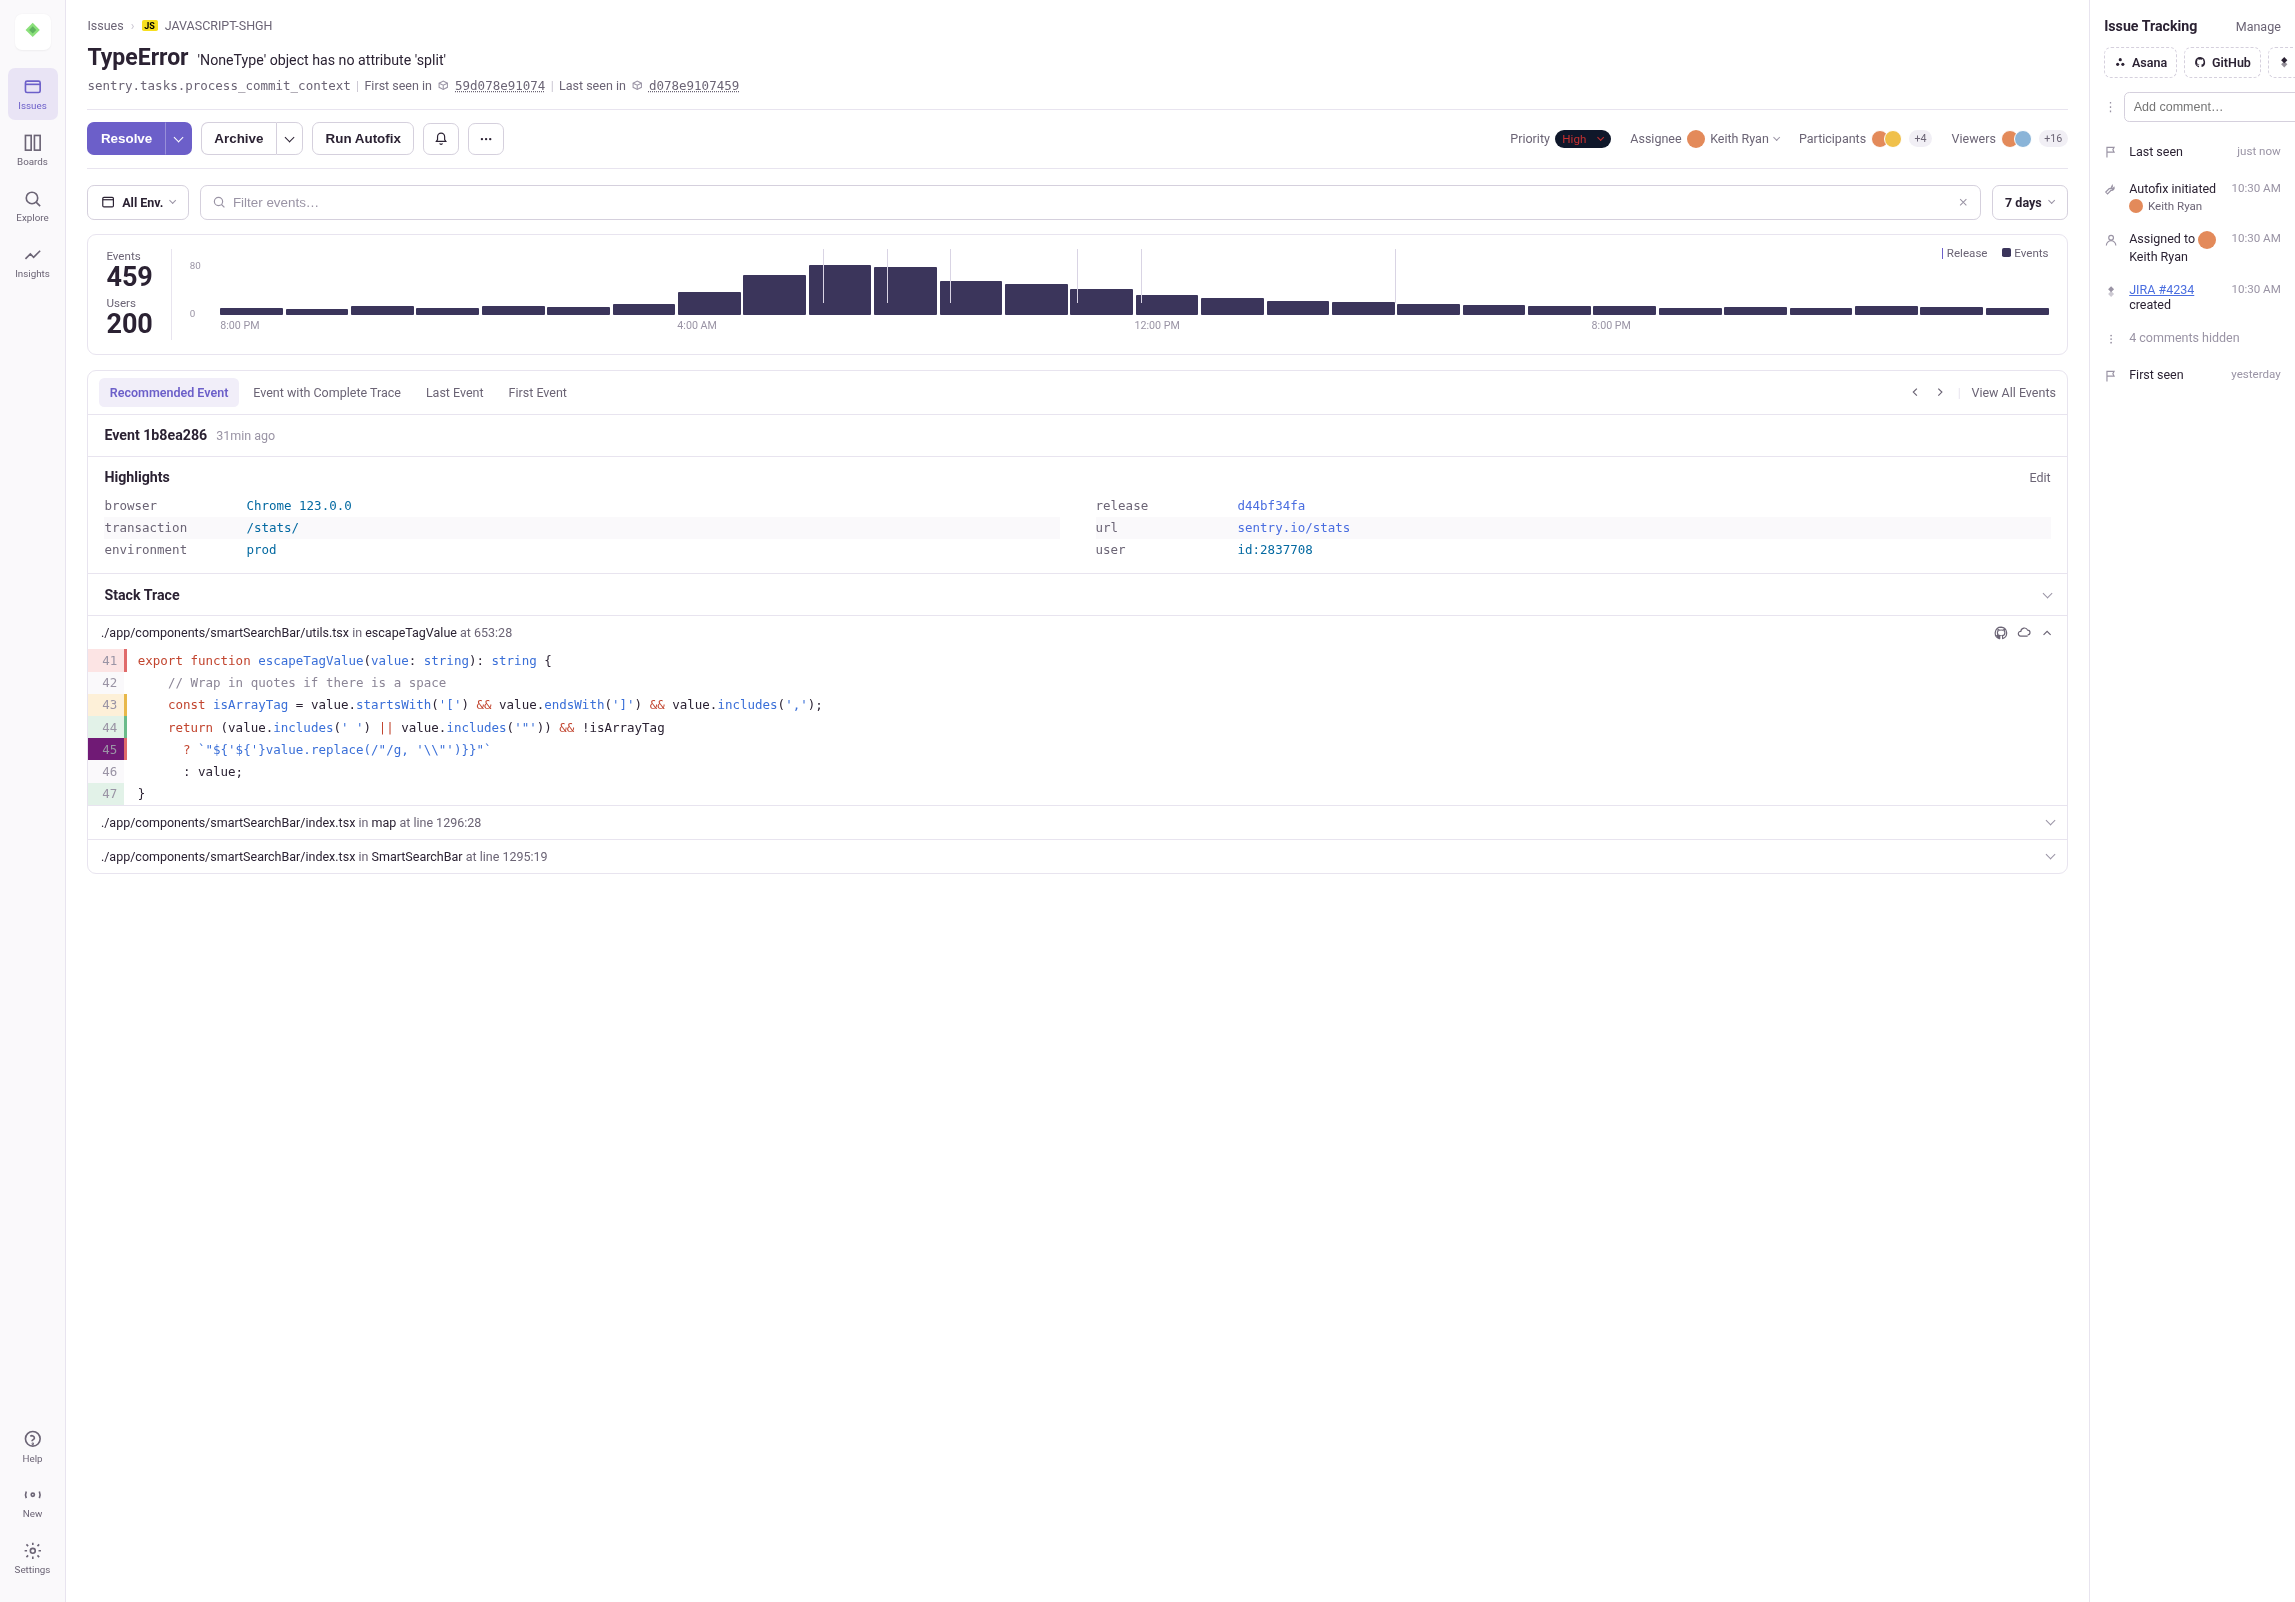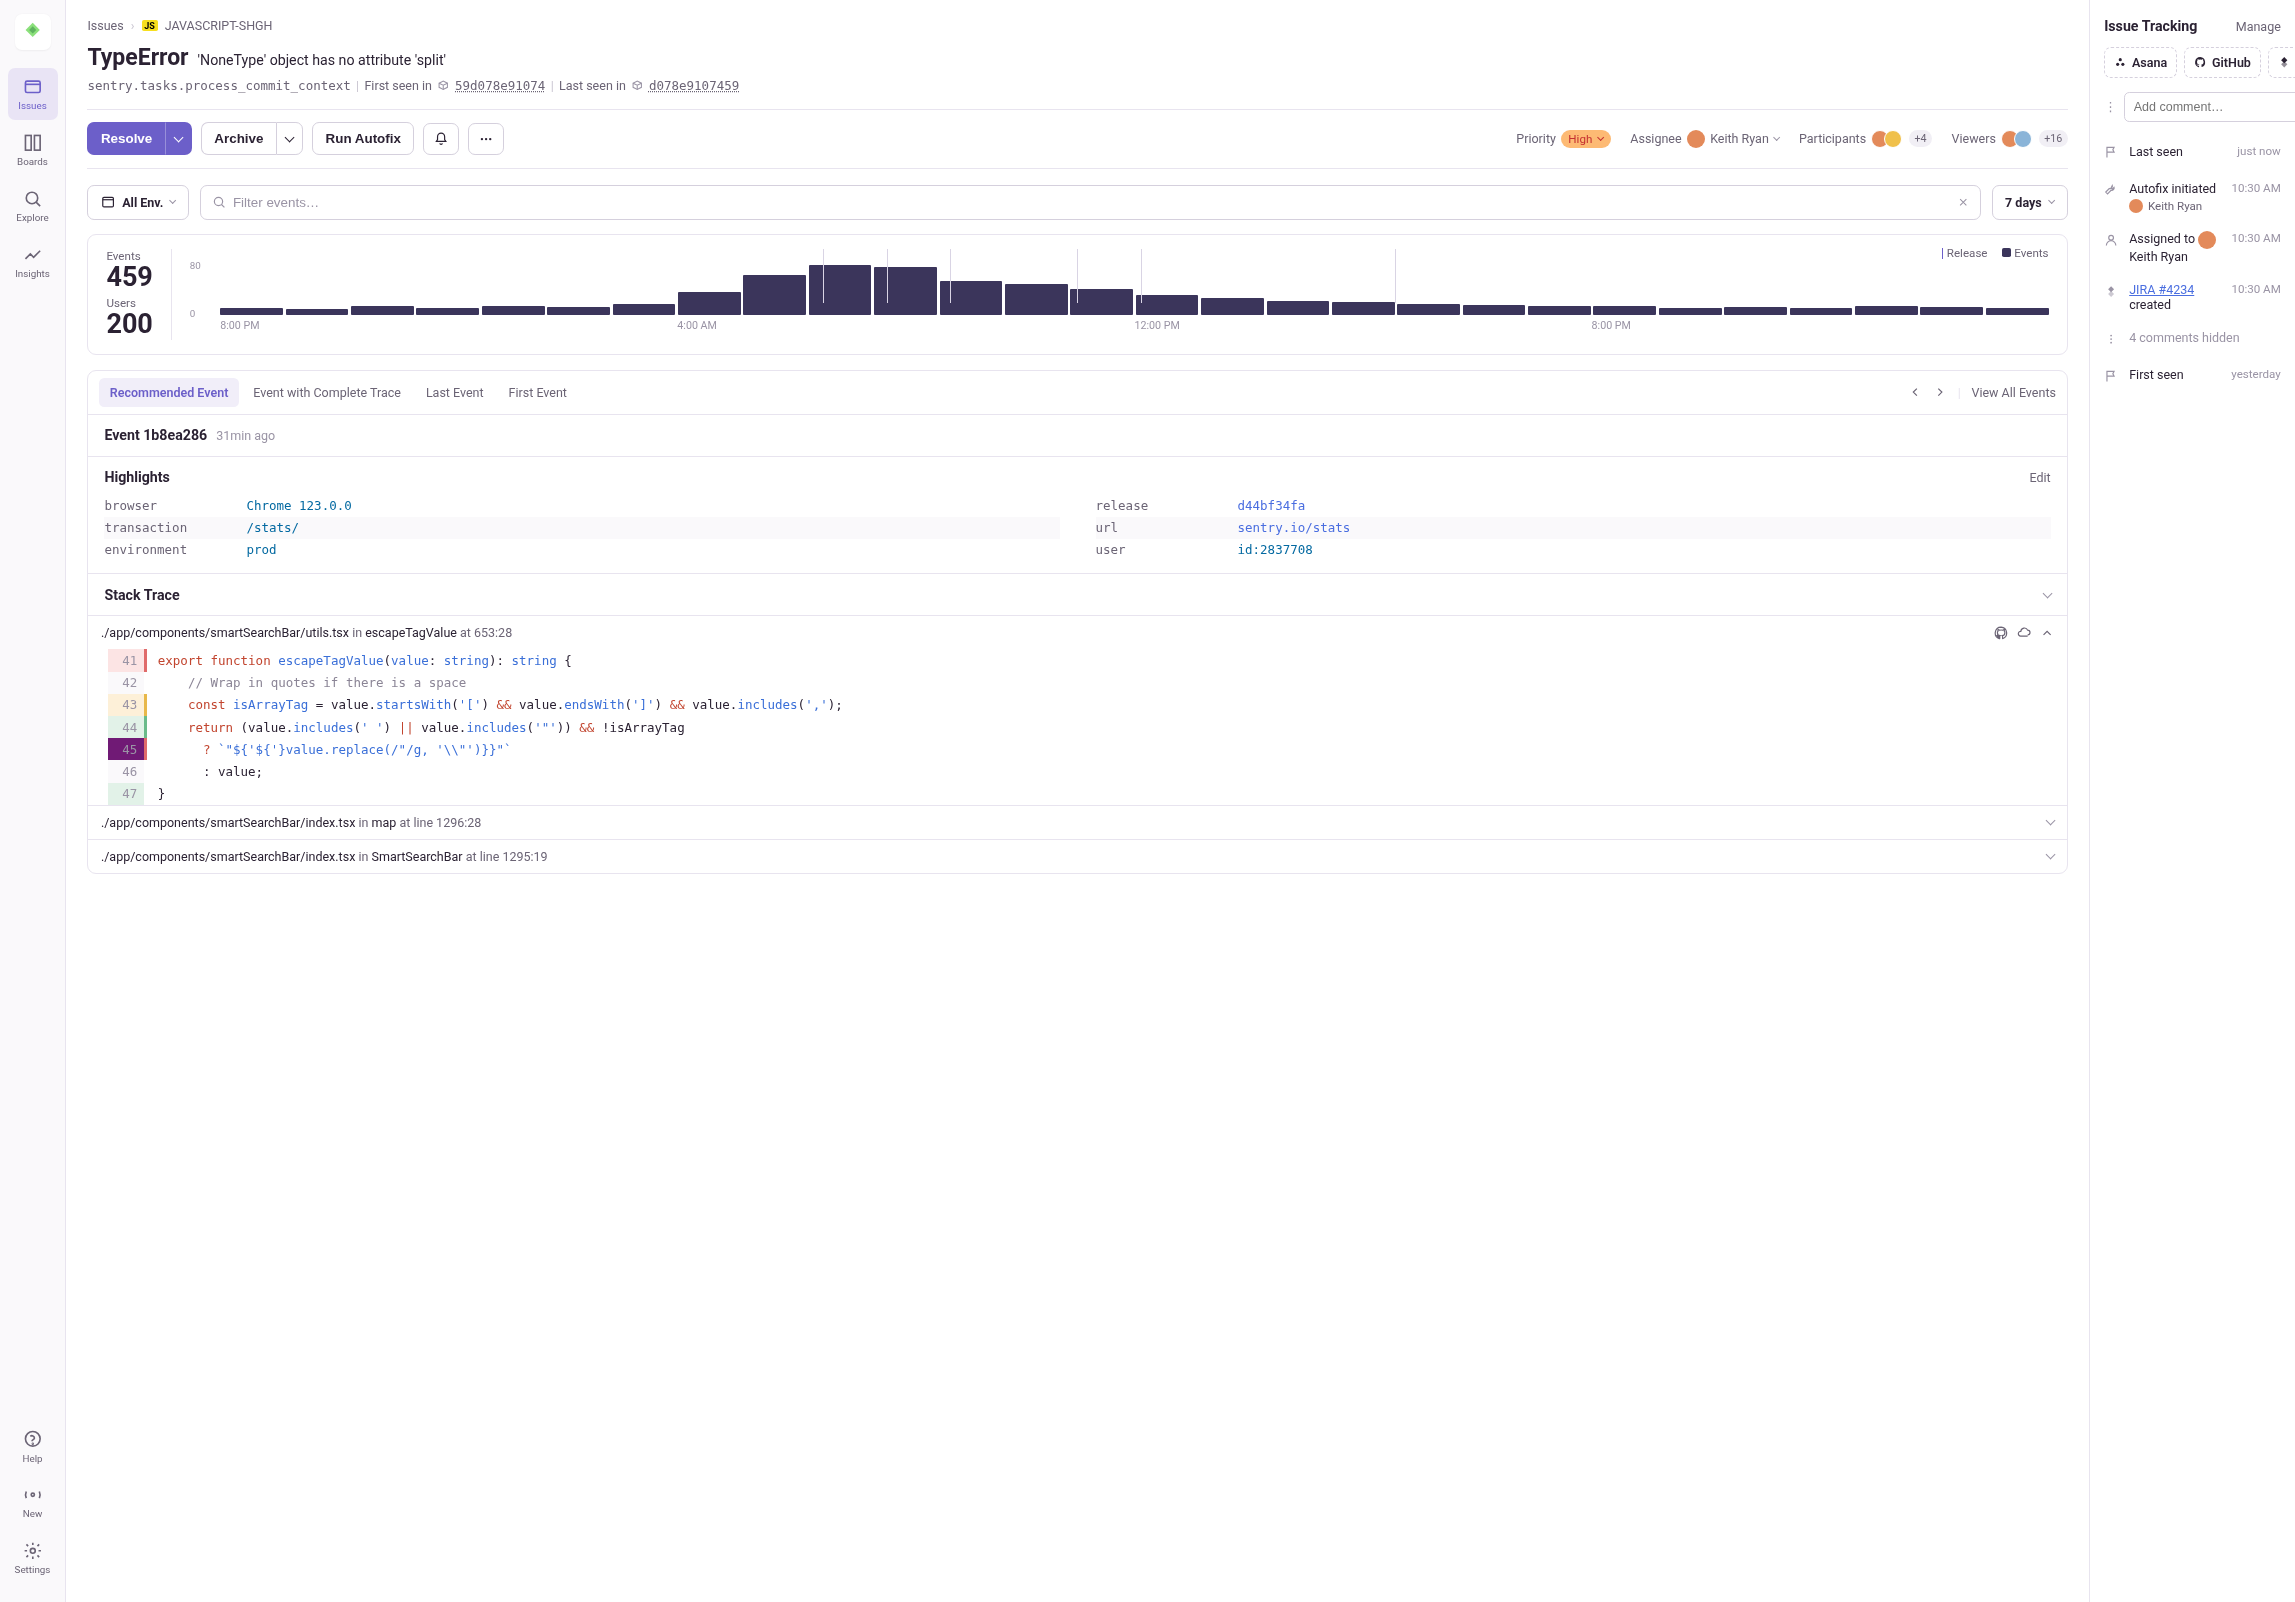--- a/index.html
+++ b/index.html
@@ -29,21 +29,21 @@
 .toolbar { display: flex; align-items: center; gap: 9px; padding: 12.5px 0; border-top: 0.9px solid #e8e4ef; border-bottom: 0.9px solid #e8e4ef; margin-bottom: 16px; }
 .btn { border: 0.9px solid #d5d0dd; background: #fff; border-radius: 7.1px; padding: 8px 12.5px; font-size: 13.4px; font-weight: 600; color: #2b2233; cursor: pointer; display: inline-flex; align-items: center; gap: 5.3px; }
 .btn-primary { background: #6c5fc9; border-color: #6c5fc9; color: #fff; }
 .btn-split { display: inline-flex; }
 .btn-split .btn:first-child { border-radius: 7.1px 0 0 7.1px; border-right: none; }
 .btn-split .btn:last-child { border-radius: 0 7.1px 7.1px 0; padding: 8px 9px; }
 .btn-split.primary .btn:last-child { border-left: 0.9px solid rgba(255,255,255,0.3); }
 .btn-icon { padding: 8px 9.8px; }
 .toolbar-right { margin-left: auto; display: flex; align-items: center; gap: 19.6px; color: #6b6475; font-size: 12.5px; }
 .toolbar-right .group { display: flex; align-items: center; gap: 5.3px; }
-.badge-high { background: #fdba74; color: #c53030; padding: 1.8px 7.1px; border-radius: 10.7px; font-size: 11.6px; display: inline-flex; align-items: center; gap: 6px; }
+.badge-high { background: #0f172a; color: #c53030; padding: 1.8px 7.1px; border-radius: 10.7px; font-size: 11.6px; display: inline-flex; align-items: center; gap: 12px; }
 .avatar { width: 18px; height: 18px; border-radius: 50%; display: inline-block; }
 .avatar.a1 { background: #e38a5a; }
 .avatar.a2 { background: #f0c04a; }
 .avatar.a3 { background: #8ab4d8; }
 .avatar-stack { display: inline-flex; }
 .avatar-stack .avatar { margin-left: -5.3px; border: 1.8px solid #fff; }
 .avatar-stack .avatar:first-child { margin-left: 0; }
 .plus-count { background: #f1eff5; color: #6b6475; padding: 1.8px 5.3px; border-radius: 9px; font-size: 10.7px; margin-left: 1.8px; }
 .filter-row { display: flex; gap: 10.7px; margin-bottom: 14.2px; }
 .filter-btn { border: 0.9px solid #d5d0dd; border-radius: 7.1px; padding: 9px 12.5px; display: flex; align-items: center; gap: 7.1px; font-weight: 700; cursor: pointer; background: #fff; }
@@ -87,21 +87,21 @@
 .hl-val.link { color: #4a6ee0; }
 .stack-header { display: flex; align-items: center; justify-content: space-between; padding: 12.5px 16px; border-top: 0.9px solid #e8e4ef; }
 .stack-header h3 { font-size: 14.2px; font-weight: 700; }
 .frame { border-top: 0.9px solid #e8e4ef; }
 .frame-head { padding: 9px 12.5px; display: flex; align-items: center; font-size: 12.5px; color: #6b6475; }
 .frame-head .path { color: #2b2233; }
 .frame-head .fn { color: #2b2233; }
 .frame-head .actions { margin-left: auto; display: flex; gap: 9px; }
 .frame-head .actions svg { width: 14.2px; height: 14.2px; cursor: pointer; color: #6b6475; }
 .code-block { font-family: ui-monospace, Menlo, monospace; font-size: 12.5px; }
-.code-line { display: flex; margin-left: 20px; }
+.code-line { display: flex; }
 .code-line .ln { width: 36px; text-align: right; padding: 3.6px 7.1px; color: #9a94a5; background: #faf9fb; user-select: none; }
 .code-line .gutter { width: 2.7px; background: transparent; }
 .code-line .txt { flex: 1; padding: 3.6px 10.7px; white-space: pre; }
 .code-line.l41 .ln { background: #fce4e4; } .code-line.l41 .gutter { background: #e06a6a; }
 .code-line.l43 .ln { background: #fdf0d8; } .code-line.l43 .gutter { background: #e8b84a; }
 .code-line.l44 .ln { background: #e2f2e8; } .code-line.l44 .gutter { background: #6abb8a; }
 .code-line.l45 .ln { background: #701a75; } .code-line.l45 .gutter { background: #e06a6a; }
 .code-line.l47 .ln { background: #e2f2e8; }
 .tk-kw { color: #c2452f; } .tk-fn { color: #3a6fd8; } .tk-str { color: #3a6fd8; } .tk-id { color: #3a6fd8; } .tk-op { color: #c2452f; } .tk-cm { color: #8b8596; } .tk-re { color: #3a6fd8; }
 .right-header { display: flex; justify-content: space-between; align-items: center; margin-bottom: 12.5px; }

